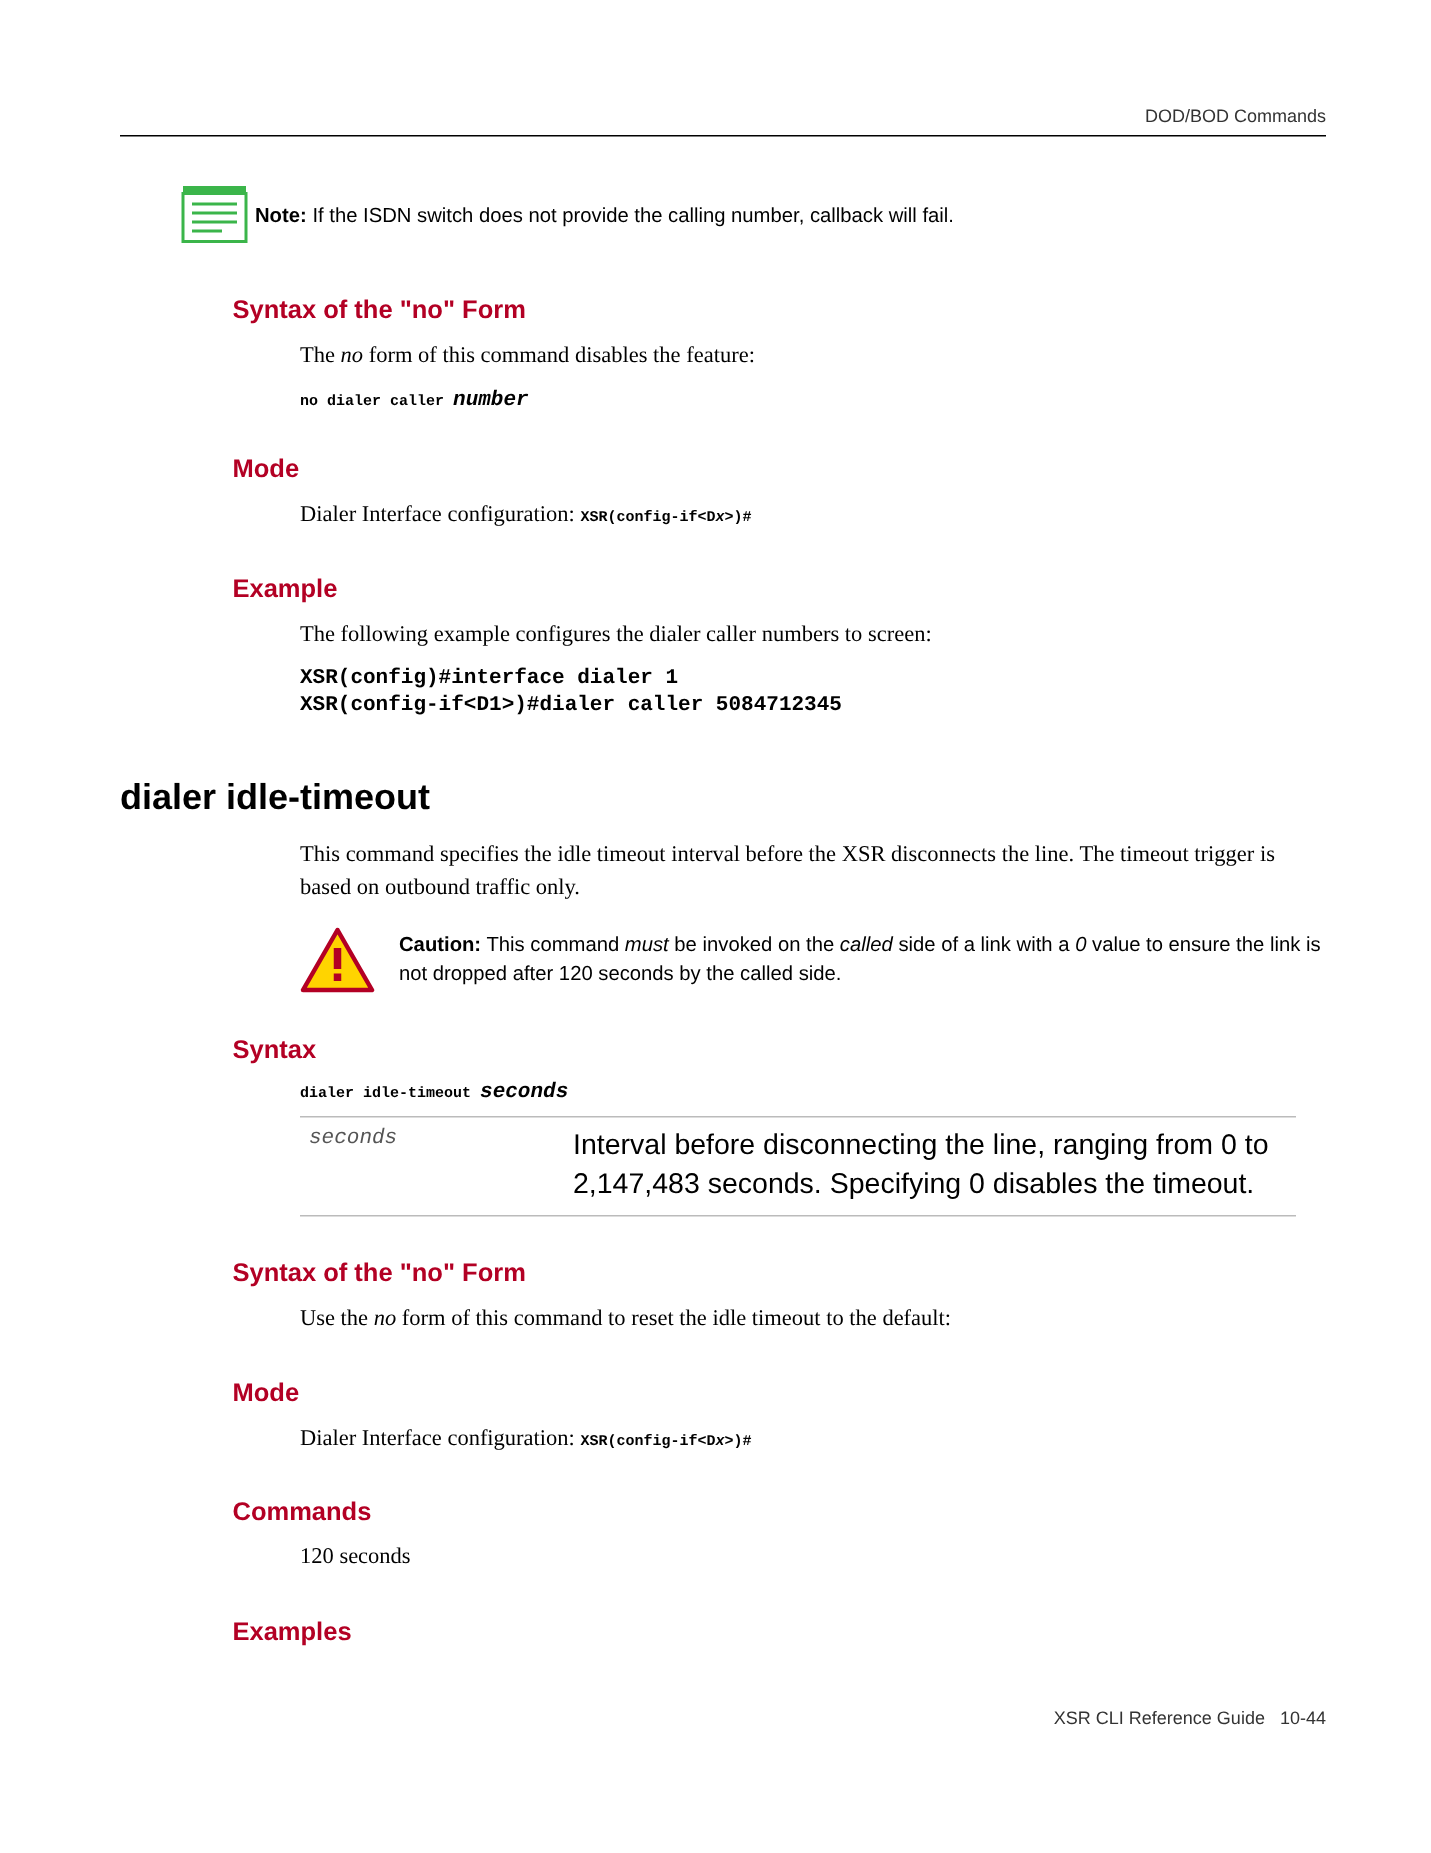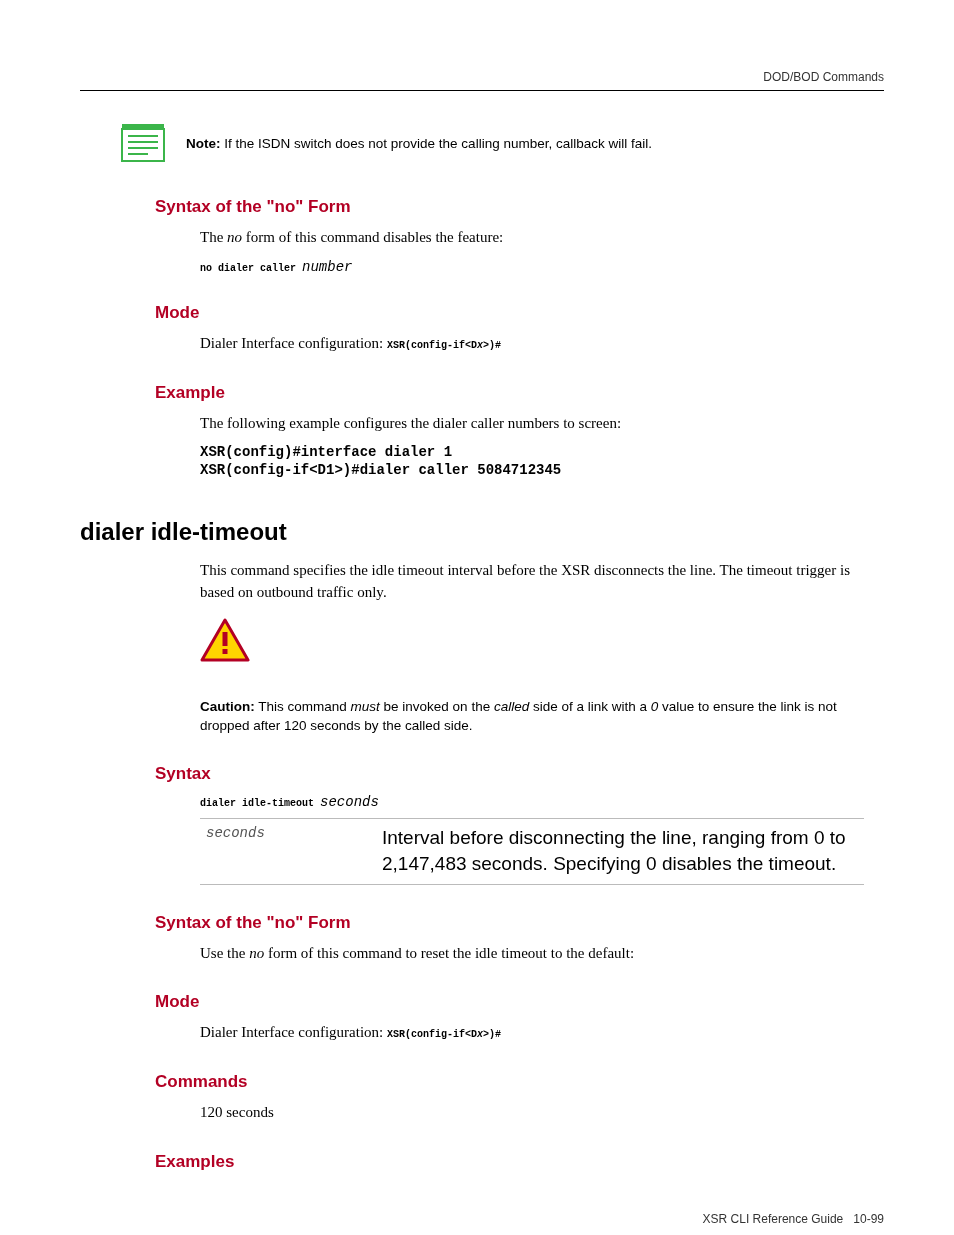--- a/index.html
+++ b/index.html
@@ -23,21 +23,21 @@
     margin-bottom: 6px;
   }
   .rule {
     border: none;
     border-top: 1px solid #000;
     margin: 0 0 30px 0;
   }
   .note-block {
     display: flex;
     align-items: center;
-    gap: 20px;
+    gap: 4px;
     margin: 10px 0 30px 40px;
   }
   .note-text, .caution-text {
     font-family: Arial, Helvetica, sans-serif;
     font-size: 13.5px;
     line-height: 1.4;
   }
   .note-text b, .caution-text b { font-weight: bold; }
   .h2 {
     font-family: Arial, Helvetica, sans-serif;
@@ -54,41 +54,40 @@
   }
   .mono {
     font-family: "Courier New", Courier, monospace;
     font-size: 10px;
     font-weight: bold;
   }
   .mono-italic {
     font-family: "Courier New", Courier, monospace;
     font-size: 14px;
     font-style: italic;
-    font-weight: normal;
+    font-weight: bold;
   }
   .code-line {
     margin: 0 0 2px 120px;
     font-family: "Courier New", Courier, monospace;
     font-size: 14px;
     font-weight: bold;
   }
   .h1 {
     font-family: Arial, Helvetica, sans-serif;
     font-weight: bold;
     font-size: 24px;
     color: #000;
     margin: 40px 0 14px 0;
   }
   .caution-block {
     display: flex;
-    align-items: flex-start;
-    gap: 36px;
+    align-items: center;
+    gap: 16px;
     margin: 14px 0 14px 120px;
-    flex-direction: column;
   }
   .caution-icon svg { display:block; }
   .param-table {
     margin: 8px 0 0 120px;
     width: calc(100% - 140px);
     border-collapse: collapse;
   }
   .param-table td {
     border-top: 1px solid #bbb;
     border-bottom: 1px solid #bbb;
@@ -197,16 +196,16 @@
   <p class="body-text">
     <span>Dialer Interface configuration: </span><span class="mono">XSR(config-if&lt;D</span><span class="mono" style="font-style:italic;font-weight:bold">x</span><span class="mono">&gt;)#</span>
   </p>
 
   <div class="h2">Commands</div>
   <p class="body-text">120 seconds</p>
 
   <div class="h2">Examples</div>
 
   <div class="footer">
-    <span>XSR CLI Reference Guide</span>&nbsp;&nbsp;&nbsp;<span>10-99</span>
+    <span>XSR CLI Reference Guide</span>&nbsp;&nbsp;&nbsp;<span>10-44</span>
   </div>
 
 </div>
 
 </body></html>

